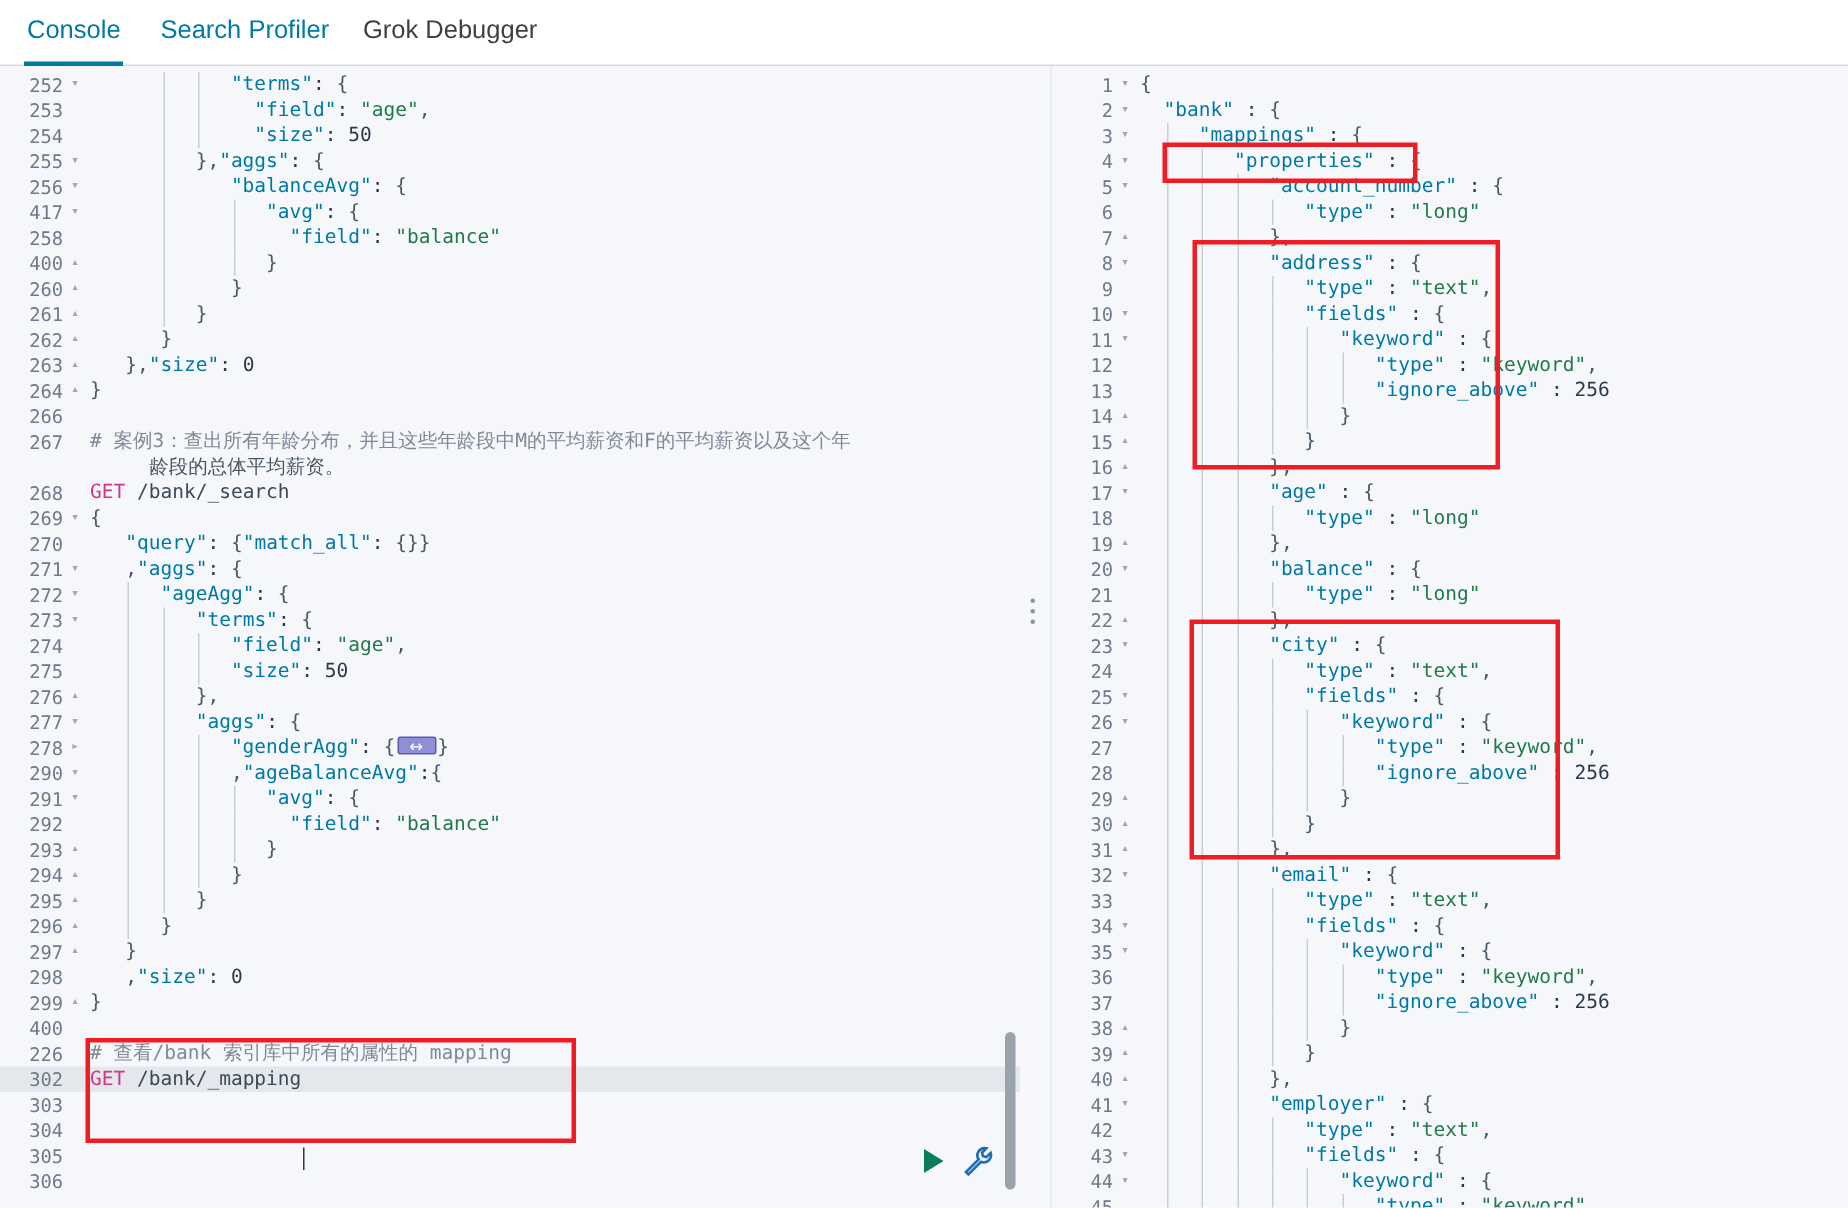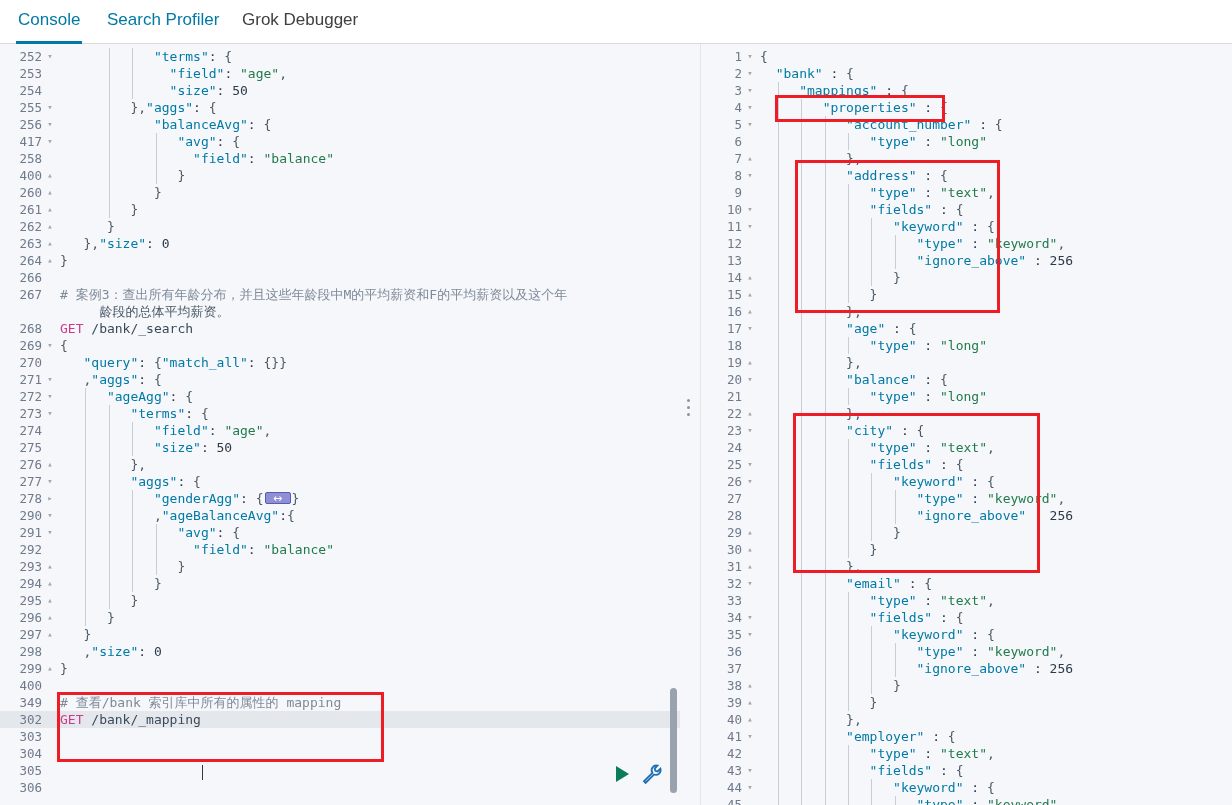--- a/index.html
+++ b/index.html
@@ -231,21 +231,21 @@
         <div class="cl"><span class="ln">291</span><span class="fold">▾</span><span class="code" style="left:60px"><span class="ig" style="left:25.46px"></span><span class="ig" style="left:48.92px"></span><span class="ig" style="left:72.38px"></span><span class="ig" style="left:95.84px"></span><span class="p">               </span><span class="k">"avg"</span>:<span class="p"> {</span></span></div>
         <div class="cl"><span class="ln">292</span><span class="fold"></span><span class="code" style="left:60px"><span class="ig" style="left:25.46px"></span><span class="ig" style="left:48.92px"></span><span class="ig" style="left:72.38px"></span><span class="ig" style="left:95.84px"></span><span class="p">                 </span><span class="k">"field"</span>:<span class="p"> </span><span class="sg">"balance"</span></span></div>
         <div class="cl"><span class="ln">293</span><span class="fold">▴</span><span class="code" style="left:60px"><span class="ig" style="left:25.46px"></span><span class="ig" style="left:48.92px"></span><span class="ig" style="left:72.38px"></span><span class="ig" style="left:95.84px"></span><span class="p">               }</span></span></div>
         <div class="cl"><span class="ln">294</span><span class="fold">▴</span><span class="code" style="left:60px"><span class="ig" style="left:25.46px"></span><span class="ig" style="left:48.92px"></span><span class="ig" style="left:72.38px"></span><span class="p">            }</span></span></div>
         <div class="cl"><span class="ln">295</span><span class="fold">▴</span><span class="code" style="left:60px"><span class="ig" style="left:25.46px"></span><span class="ig" style="left:48.92px"></span><span class="p">         }</span></span></div>
         <div class="cl"><span class="ln">296</span><span class="fold">▴</span><span class="code" style="left:60px"><span class="ig" style="left:25.46px"></span><span class="p">      }</span></span></div>
         <div class="cl"><span class="ln">297</span><span class="fold">▴</span><span class="code" style="left:60px"><span class="p">   }</span></span></div>
         <div class="cl"><span class="ln">298</span><span class="fold"></span><span class="code" style="left:60px"><span class="p">   ,</span><span class="k">"size"</span>:<span class="p"> </span><span class="n">0</span></span></div>
         <div class="cl"><span class="ln">299</span><span class="fold">▴</span><span class="code" style="left:60px"><span class="p">}</span></span></div>
         <div class="cl"><span class="ln">400</span><span class="fold"></span><span class="code" style="left:60px"></span></div>
-        <div class="cl"><span class="ln">349</span><span class="fold"></span><span class="code" style="left:60px"><span class="c"># 查看/bank 索引库中所有的属性的 mapping</span></span></div>
+        <div class="cl"><span class="ln">226</span><span class="fold"></span><span class="code" style="left:60px"><span class="c"># 查看/bank 索引库中所有的属性的 mapping</span></span></div>
         <div class="cl hl"><span class="ln">302</span><span class="fold"></span><span class="code" style="left:60px"><span class="m">GET</span> <span class="u">/bank/_mapping</span></span></div>
         <div class="cl"><span class="ln">303</span><span class="fold"></span><span class="code" style="left:60px"></span></div>
         <div class="cl"><span class="ln">304</span><span class="fold"></span><span class="code" style="left:60px"></span></div>
         <div class="cl"><span class="ln">305</span><span class="fold"></span><span class="code" style="left:60px"></span></div>
         <div class="cl"><span class="ln">306</span><span class="fold"></span><span class="code" style="left:60px"></span></div>
       </div>
 
     <div id="play-icon"></div>
     <div id="wrench-icon">
       <svg width="24" height="24" viewBox="0 0 24 24" fill="none" stroke="#1f6fb2" stroke-width="1.8">

